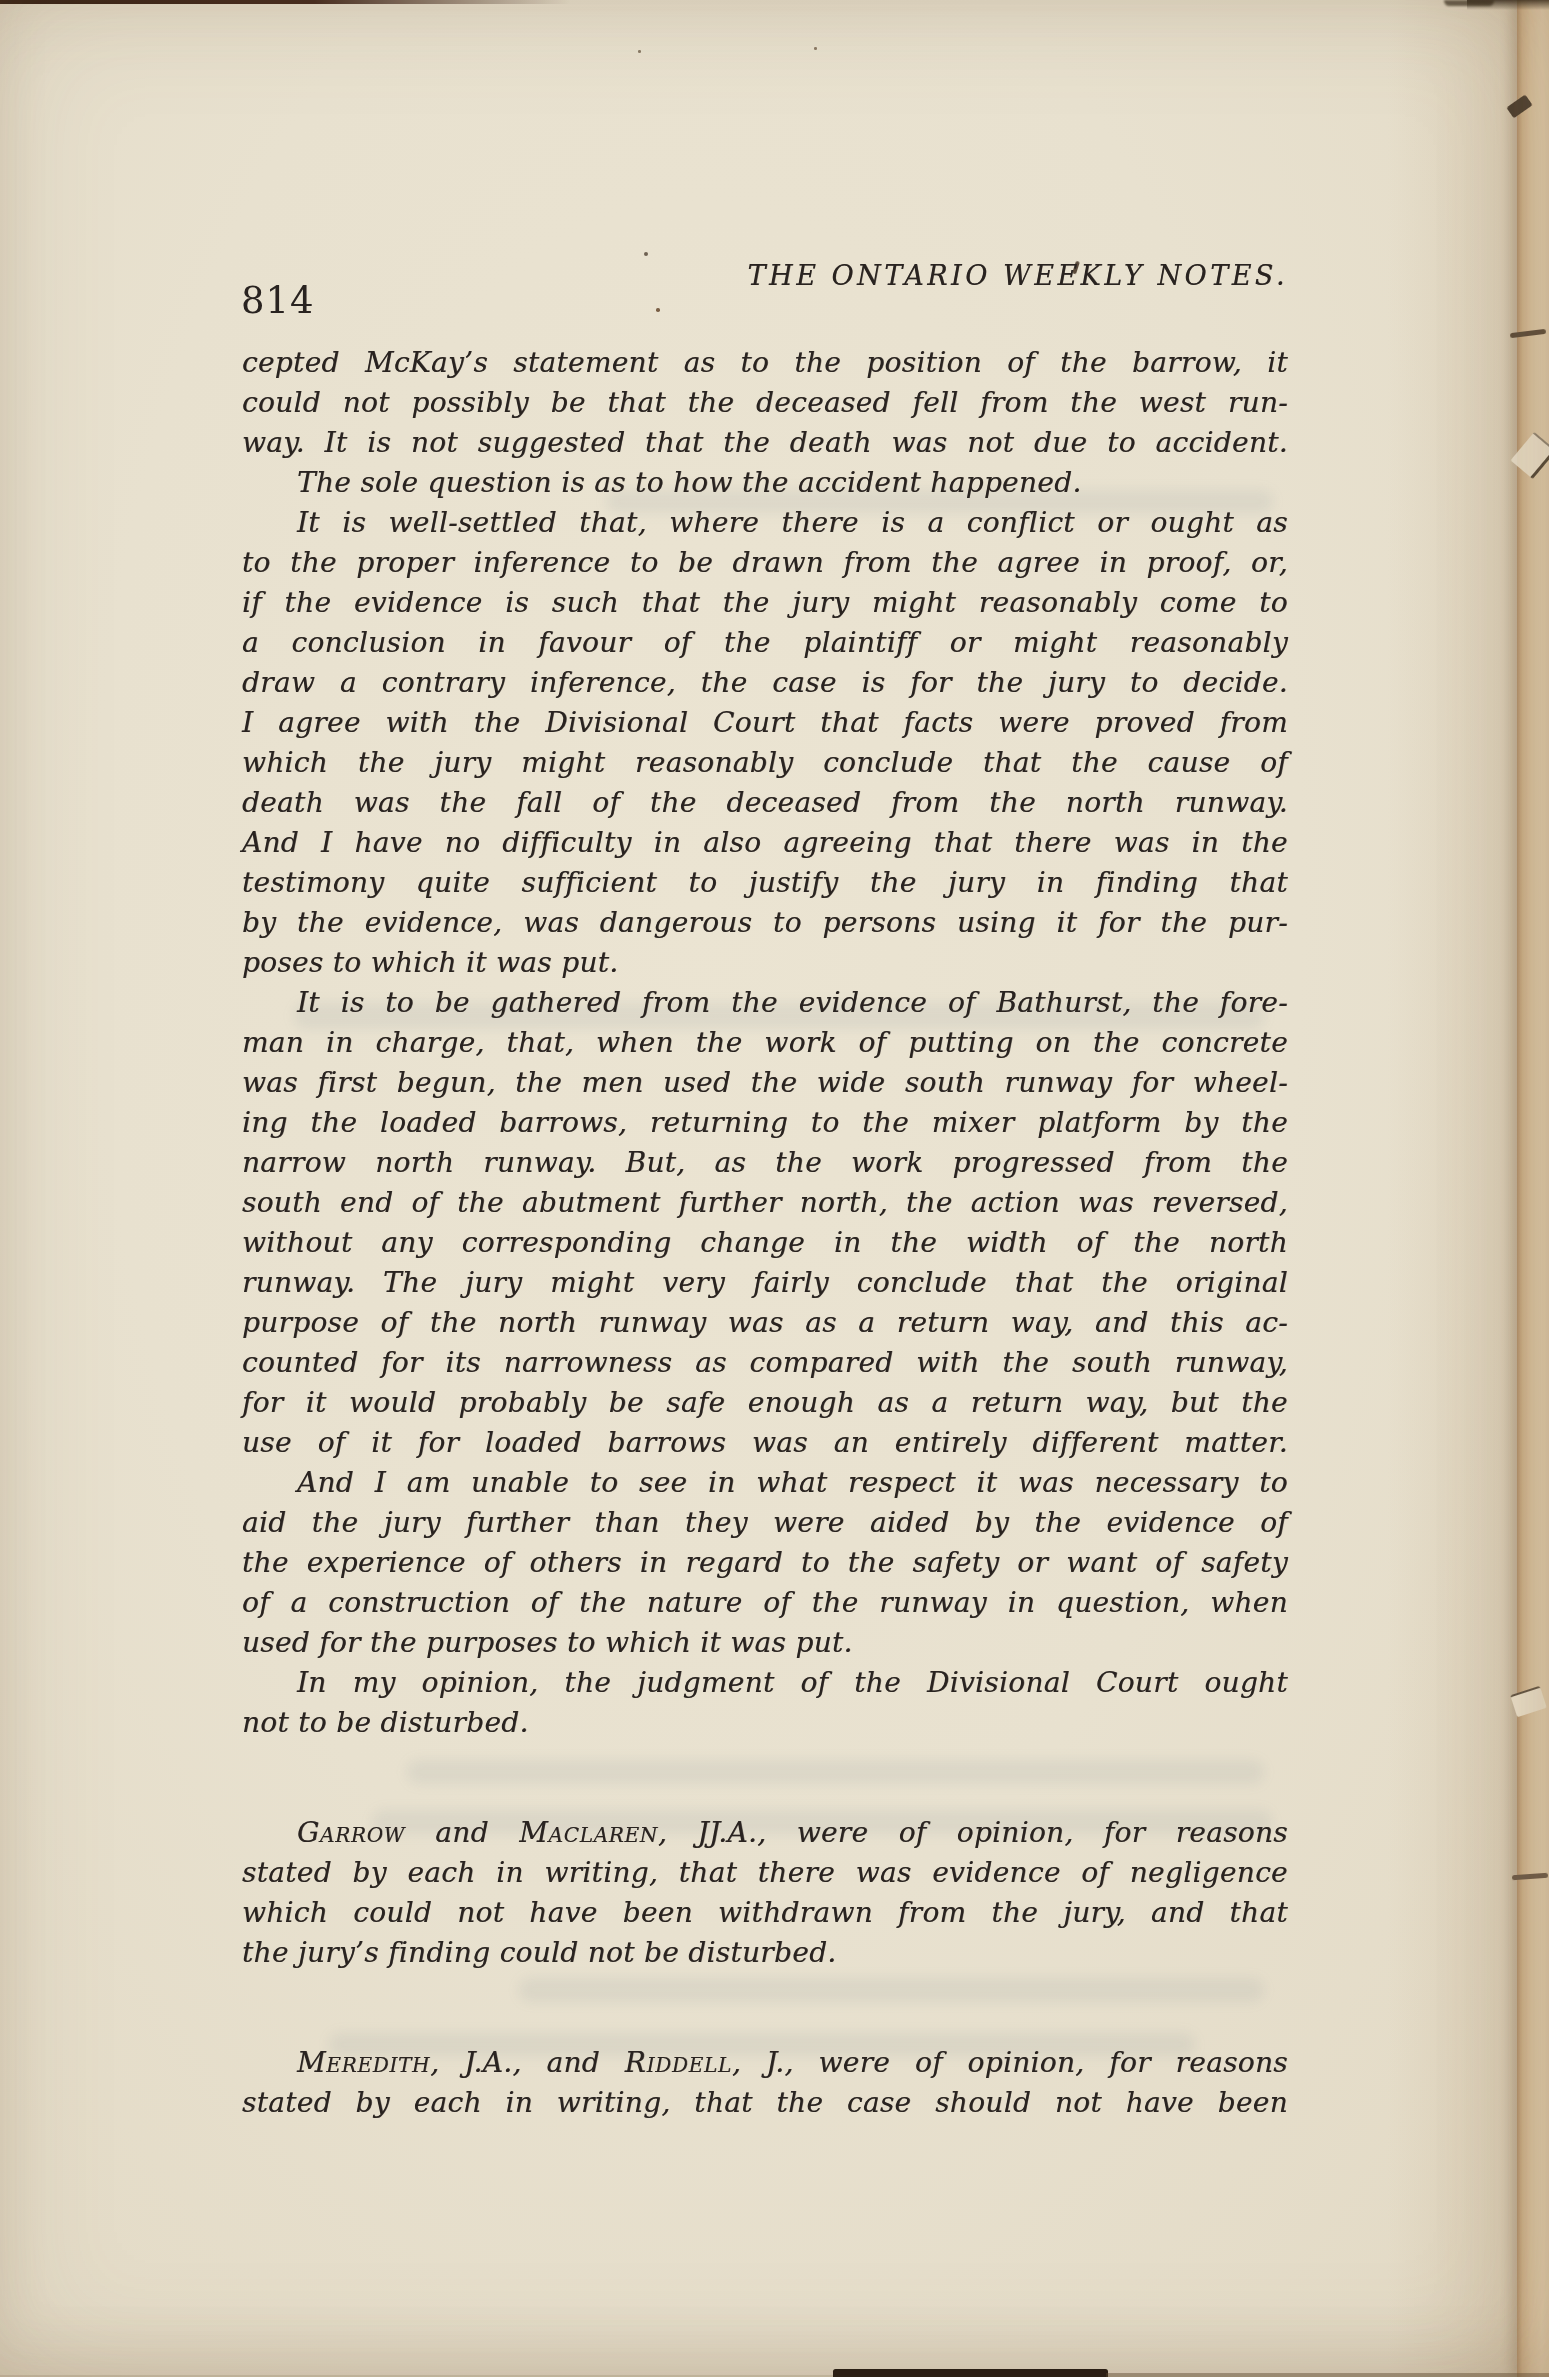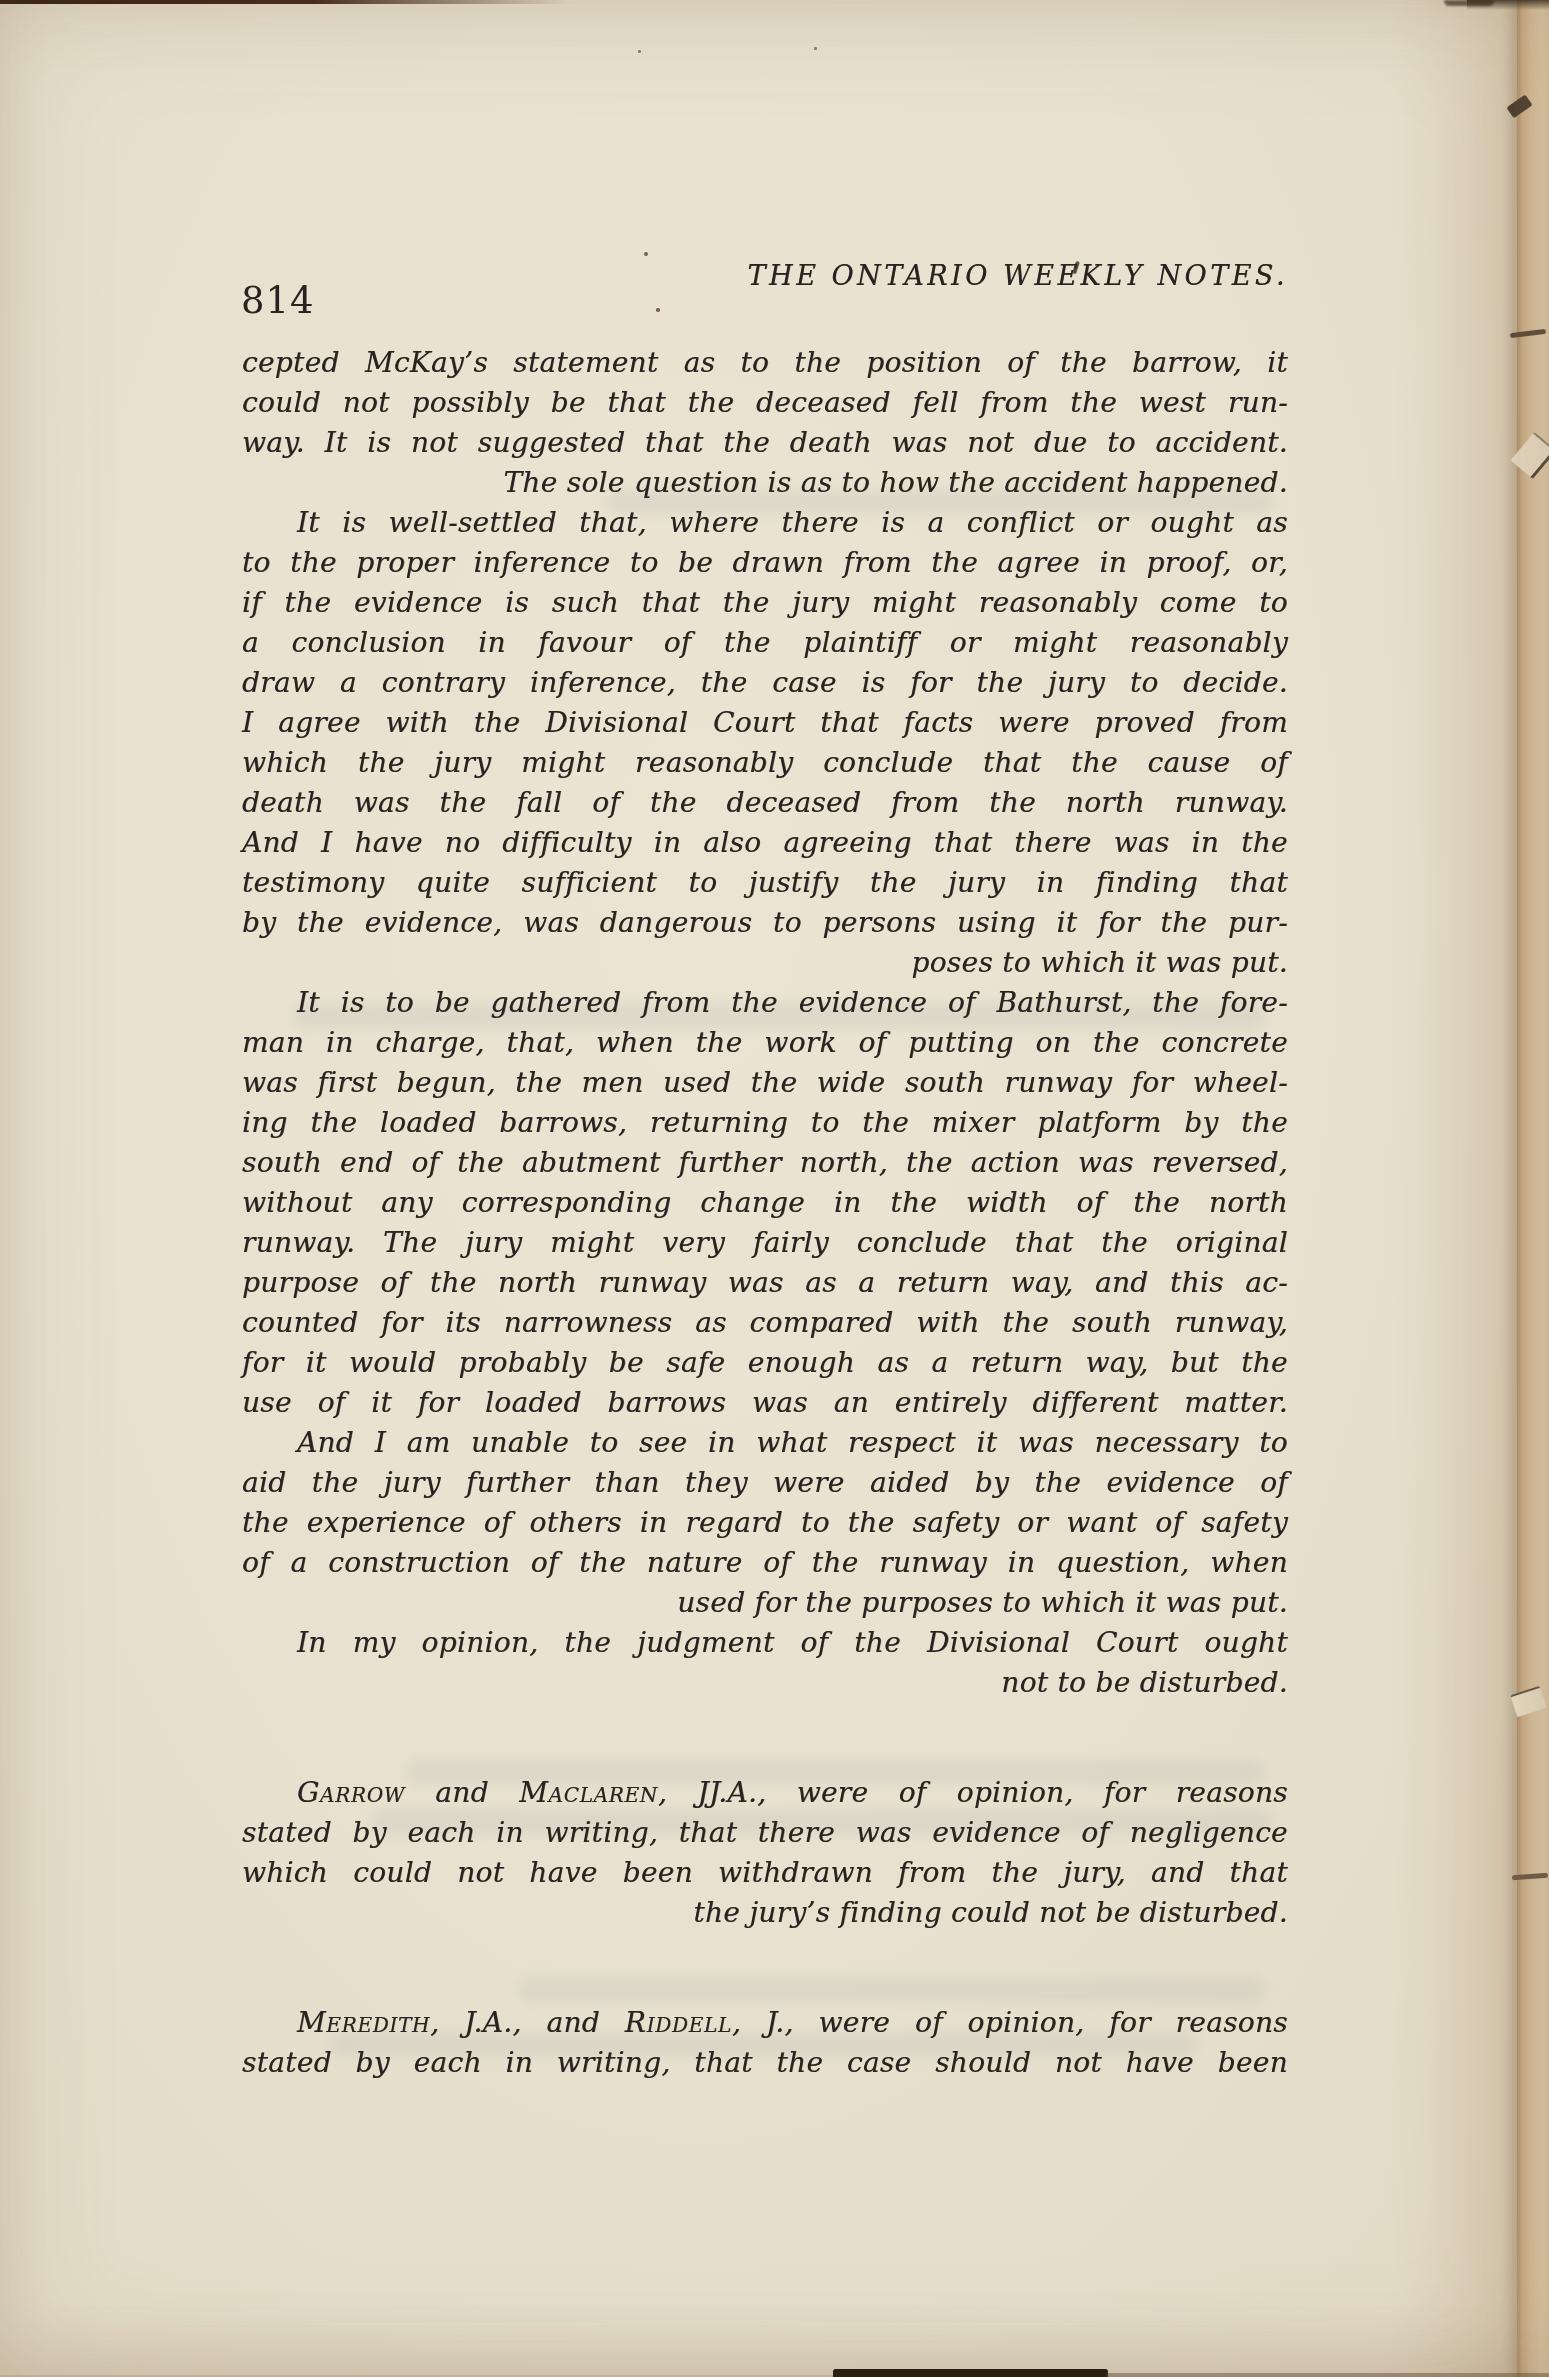--- a/index.html
+++ b/index.html
@@ -21,21 +21,21 @@
   }
   
   .text-col {
     position:absolute; left:242px; top:343px; width:1046px;
     text-shadow: 0.4px 0.3px 0 rgba(41,35,32,0.55);
     letter-spacing:0.3px;
     font-style:italic;
   }
   .line { font-size:28px; line-height:40px; }
   .jline { text-align:justify; text-align-last:justify; }
-  .lline { text-align:right; }
+  .lline { text-align:left; }
   .ind  { text-indent:55px; }
   .para.gap { margin-top:70px; }
   .sc { font-variant: small-caps; letter-spacing:0.7px; }
   
   .right-edge {
     position:absolute; top:0; right:0; width:33px; height:100%;
     background: linear-gradient(to right, #b2916c 0%, #cfb28b 16%, #ddc5a2 42%, #e5d1b1 75%, #e2cdab 100%);
     box-shadow: -6px 0 10.4px rgba(120,95,65,0.28);
   }
   .curve-shade {
@@ -131,20 +131,21 @@
         <div class="line jline"><span>And I have no difficulty in also agreeing that there was in the</span></div>
         <div class="line jline"><span>testimony quite sufficient to justify the jury in finding that</span></div>
         <div class="line jline"><span>by the evidence, was dangerous to persons using it for the pur-</span></div>
         <div class="line lline"><span>poses to which it was put.</span></div>
       </div>
       <div class="para">
         <div class="line jline ind"><span>It is to be gathered from the evidence of Bathurst, the fore-</span></div>
         <div class="line jline"><span>man in charge, that, when the work of putting on the concrete</span></div>
         <div class="line jline"><span>was first begun, the men used the wide south runway for wheel-</span></div>
         <div class="line jline"><span>ing the loaded barrows, returning to the mixer platform by the</span></div>
+        <div class="line jline"><span>narrow north runway. But, as the work progressed from the</span></div>
         <div class="line jline"><span>south end of the abutment further north, the action was reversed,</span></div>
         <div class="line jline"><span>without any corresponding change in the width of the north</span></div>
         <div class="line jline"><span>runway. The jury might very fairly conclude that the original</span></div>
         <div class="line jline"><span>purpose of the north runway was as a return way, and this ac-</span></div>
         <div class="line jline"><span>counted for its narrowness as compared with the south runway,</span></div>
         <div class="line jline"><span>for it would probably be safe enough as a return way, but the</span></div>
         <div class="line jline"><span>use of it for loaded barrows was an entirely different matter.</span></div>
       </div>
       <div class="para">
         <div class="line jline ind"><span>And I am unable to see in what respect it was necessary to</span></div>

